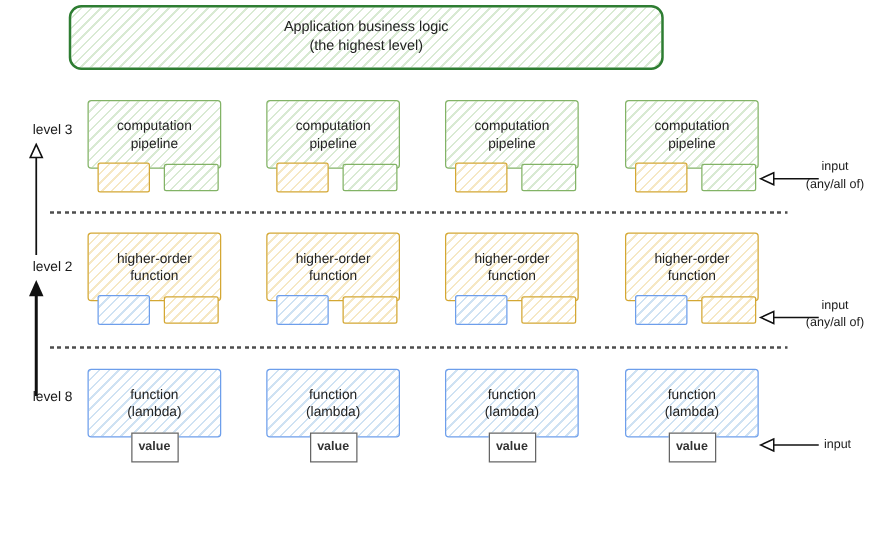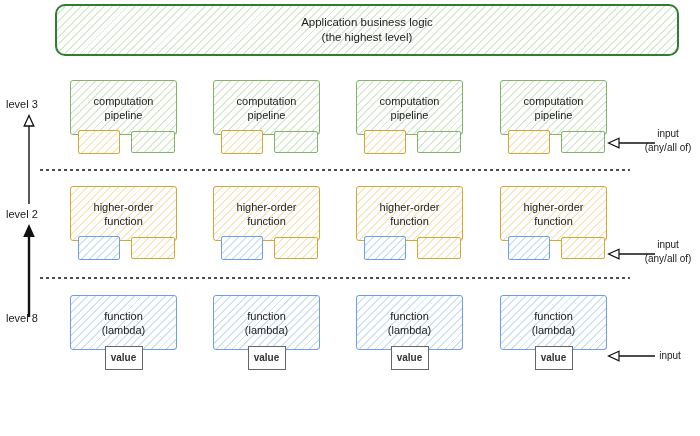--- a/index.html
+++ b/index.html
@@ -7,21 +7,21 @@
     position:relative;width:700px;height:436px;overflow:hidden;
     font-family:"Liberation Sans", sans-serif;color:var(--text,#222);
     background:#fff;
   }
   
   .hatch-green{background-color:#fff;background-image:repeating-linear-gradient(135deg,var(--green_hatch) 0 1.4px,rgba(0,0,0,0) 1.4px 5.5px);}
   .hatch-yellow{background-color:#fff;background-image:repeating-linear-gradient(135deg,var(--yellow_hatch) 0 1.4px,rgba(0,0,0,0) 1.4px 5.5px);}
   .hatch-blue{background-color:#fff;background-image:repeating-linear-gradient(135deg,var(--blue_hatch) 0 1.4px,rgba(0,0,0,0) 1.4px 5.5px);}
   
   .banner{
-    position:absolute;left:55px;width:624px;border-radius:10px;
+    position:absolute;left:55px;width:476px;border-radius:10px;
     display:flex;flex-direction:column;align-items:center;justify-content:center;
     font-size:11.5px;line-height:15px;text-align:center;box-sizing:border-box;
   }
   .banner-top{top:4px;height:52px;border:2px solid var(--green_dark);}
   .banner-bottom{top:377px;height:54px;border:2px solid var(--blue_dark);border-top-width:3px;}
   
   .box{
     position:absolute;width:107px;height:55px;box-sizing:border-box;border-radius:3px;
     display:flex;flex-direction:column;align-items:center;justify-content:center;
     font-size:11px;line-height:14px;text-align:center;
@@ -41,21 +41,21 @@
     width:38px;height:24px;box-sizing:border-box;background:#fff;
     border:1.6px solid var(--value_border);z-index:2;
     display:flex;align-items:center;justify-content:center;
     font-size:10px;color:#333;font-weight:bold;
   }
   
   .dash{position:absolute;left:40px;width:590px;height:2px;
     background:repeating-linear-gradient(90deg,var(--dash) 0 3px,rgba(0,0,0,0) 3px 6px);}
   .dash-1{top:169px}.dash-2{top:277px}
   
-  .side-label{position:absolute;left:6px;width:52px;text-align:left;font-size:11px;color:#1a1a1a;}
+  .side-label{position:absolute;left:6px;width:52px;text-align:right;font-size:11px;color:#1a1a1a;}
   .lbl-l3{top:98px}.lbl-l2{top:208px}.lbl-l1{top:312px}
   .up-arrow{position:absolute;left:21px;}
   .ua-1{top:114px}.ua-2{top:224px}
   .input-label{position:absolute;text-align:center;font-size:10px;line-height:14px;color:#1a1a1a;}
   .il-3{left:636px;top:127px;width:64px;}
   .il-2{left:636px;top:238px;width:64px;}
   .il-1{left:648px;top:349px;width:44px;}
   .input-arrow{position:absolute;}
   .ia-3{left:606px;top:137px}.ia-2{left:606px;top:248px}.ia-1{left:606px;top:350px}
 </style>

